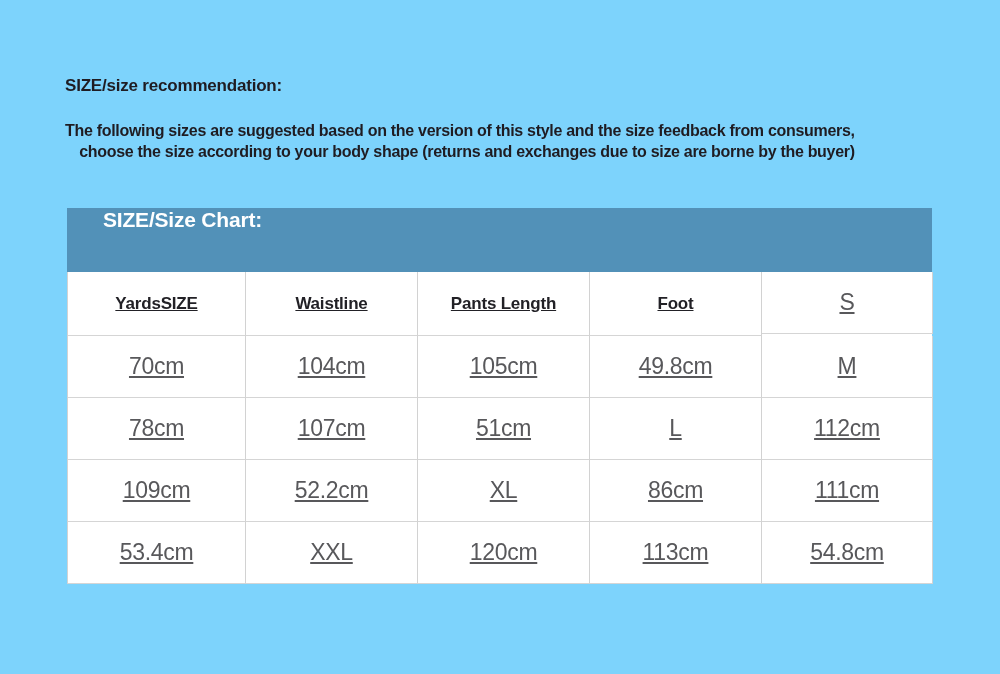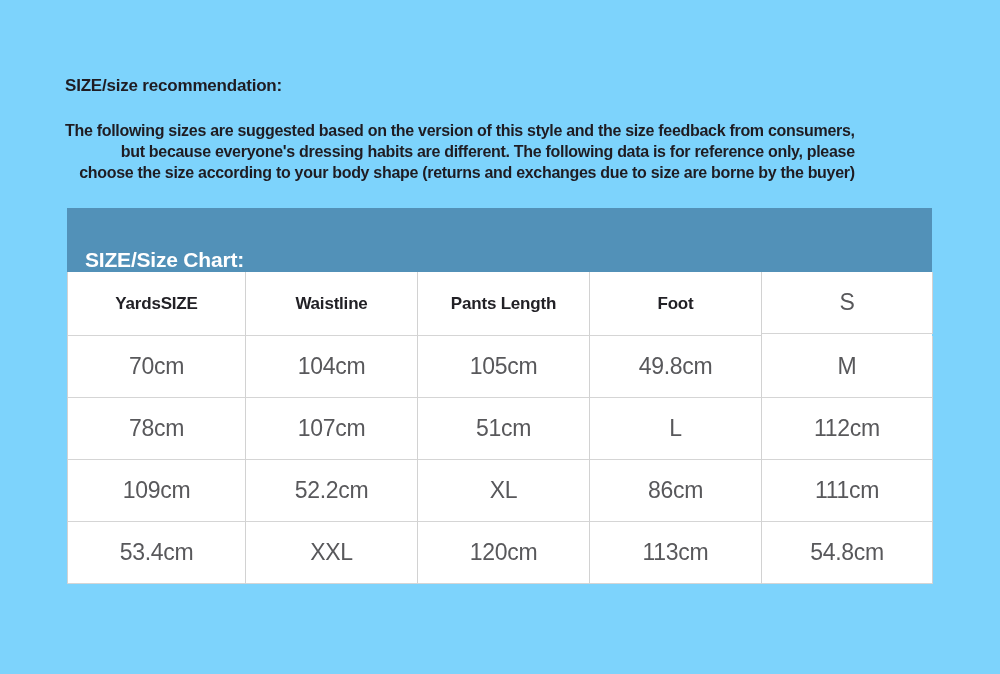--- a/index.html
+++ b/index.html
@@ -42,23 +42,23 @@
     white-space: nowrap;
   }
   .chart-title-bar {
     position: absolute;
     left: 67px;
     top: 208px;
     width: 865px;
     height: 64px;
     background: #5291b8;
     display: flex;
-    align-items: flex-end;
+    align-items: flex-start;
     box-sizing: border-box;
-    padding-left: 18px;
+    padding-left: 36px;
   }
   .chart-title-bar .title {
     color: #ffffff;
     font-size: 21px;
     font-weight: 700;
     letter-spacing: -0.2px;
   }
   .size-table {
     position: absolute;
     left: 67px;
@@ -71,20 +71,21 @@
     background: #ffffff;
   }
   .cell {
     box-sizing: border-box;
     border-right: 1px solid #d2d2d2;
     border-bottom: 1px solid #d5d5d5;
     display: flex;
     align-items: center;
     justify-content: center;
     text-align: right;
+    text-decoration: underline;
   }
   .cell.header {
     height: 64px;
     font-size: 17px;
     font-weight: 700;
     color: #222126;
     letter-spacing: -0.2px;
   }
   .cell.data {
     height: 62px;
@@ -96,21 +97,20 @@
 </style>
 </head>
 <body>
 
 <div class="page">
 
   <div class="section-heading">SIZE/size recommendation:</div>
 
   <div class="description">
     <div class="line">The following sizes are suggested based on the version of this style and the size feedback from consumers,</div>
-    <div class="line">but because everyone's dressing habits are different. The following data is for reference only, please</div>
     <div class="line">choose the size according to your body shape (returns and exchanges due to size are borne by the buyer)</div>
   </div>
 
   <div class="chart-title-bar">
     <span class="title">SIZE/Size Chart:</span>
   </div>
 
   <div class="size-table">
 
     <div class="cell header">YardsSIZE</div>

